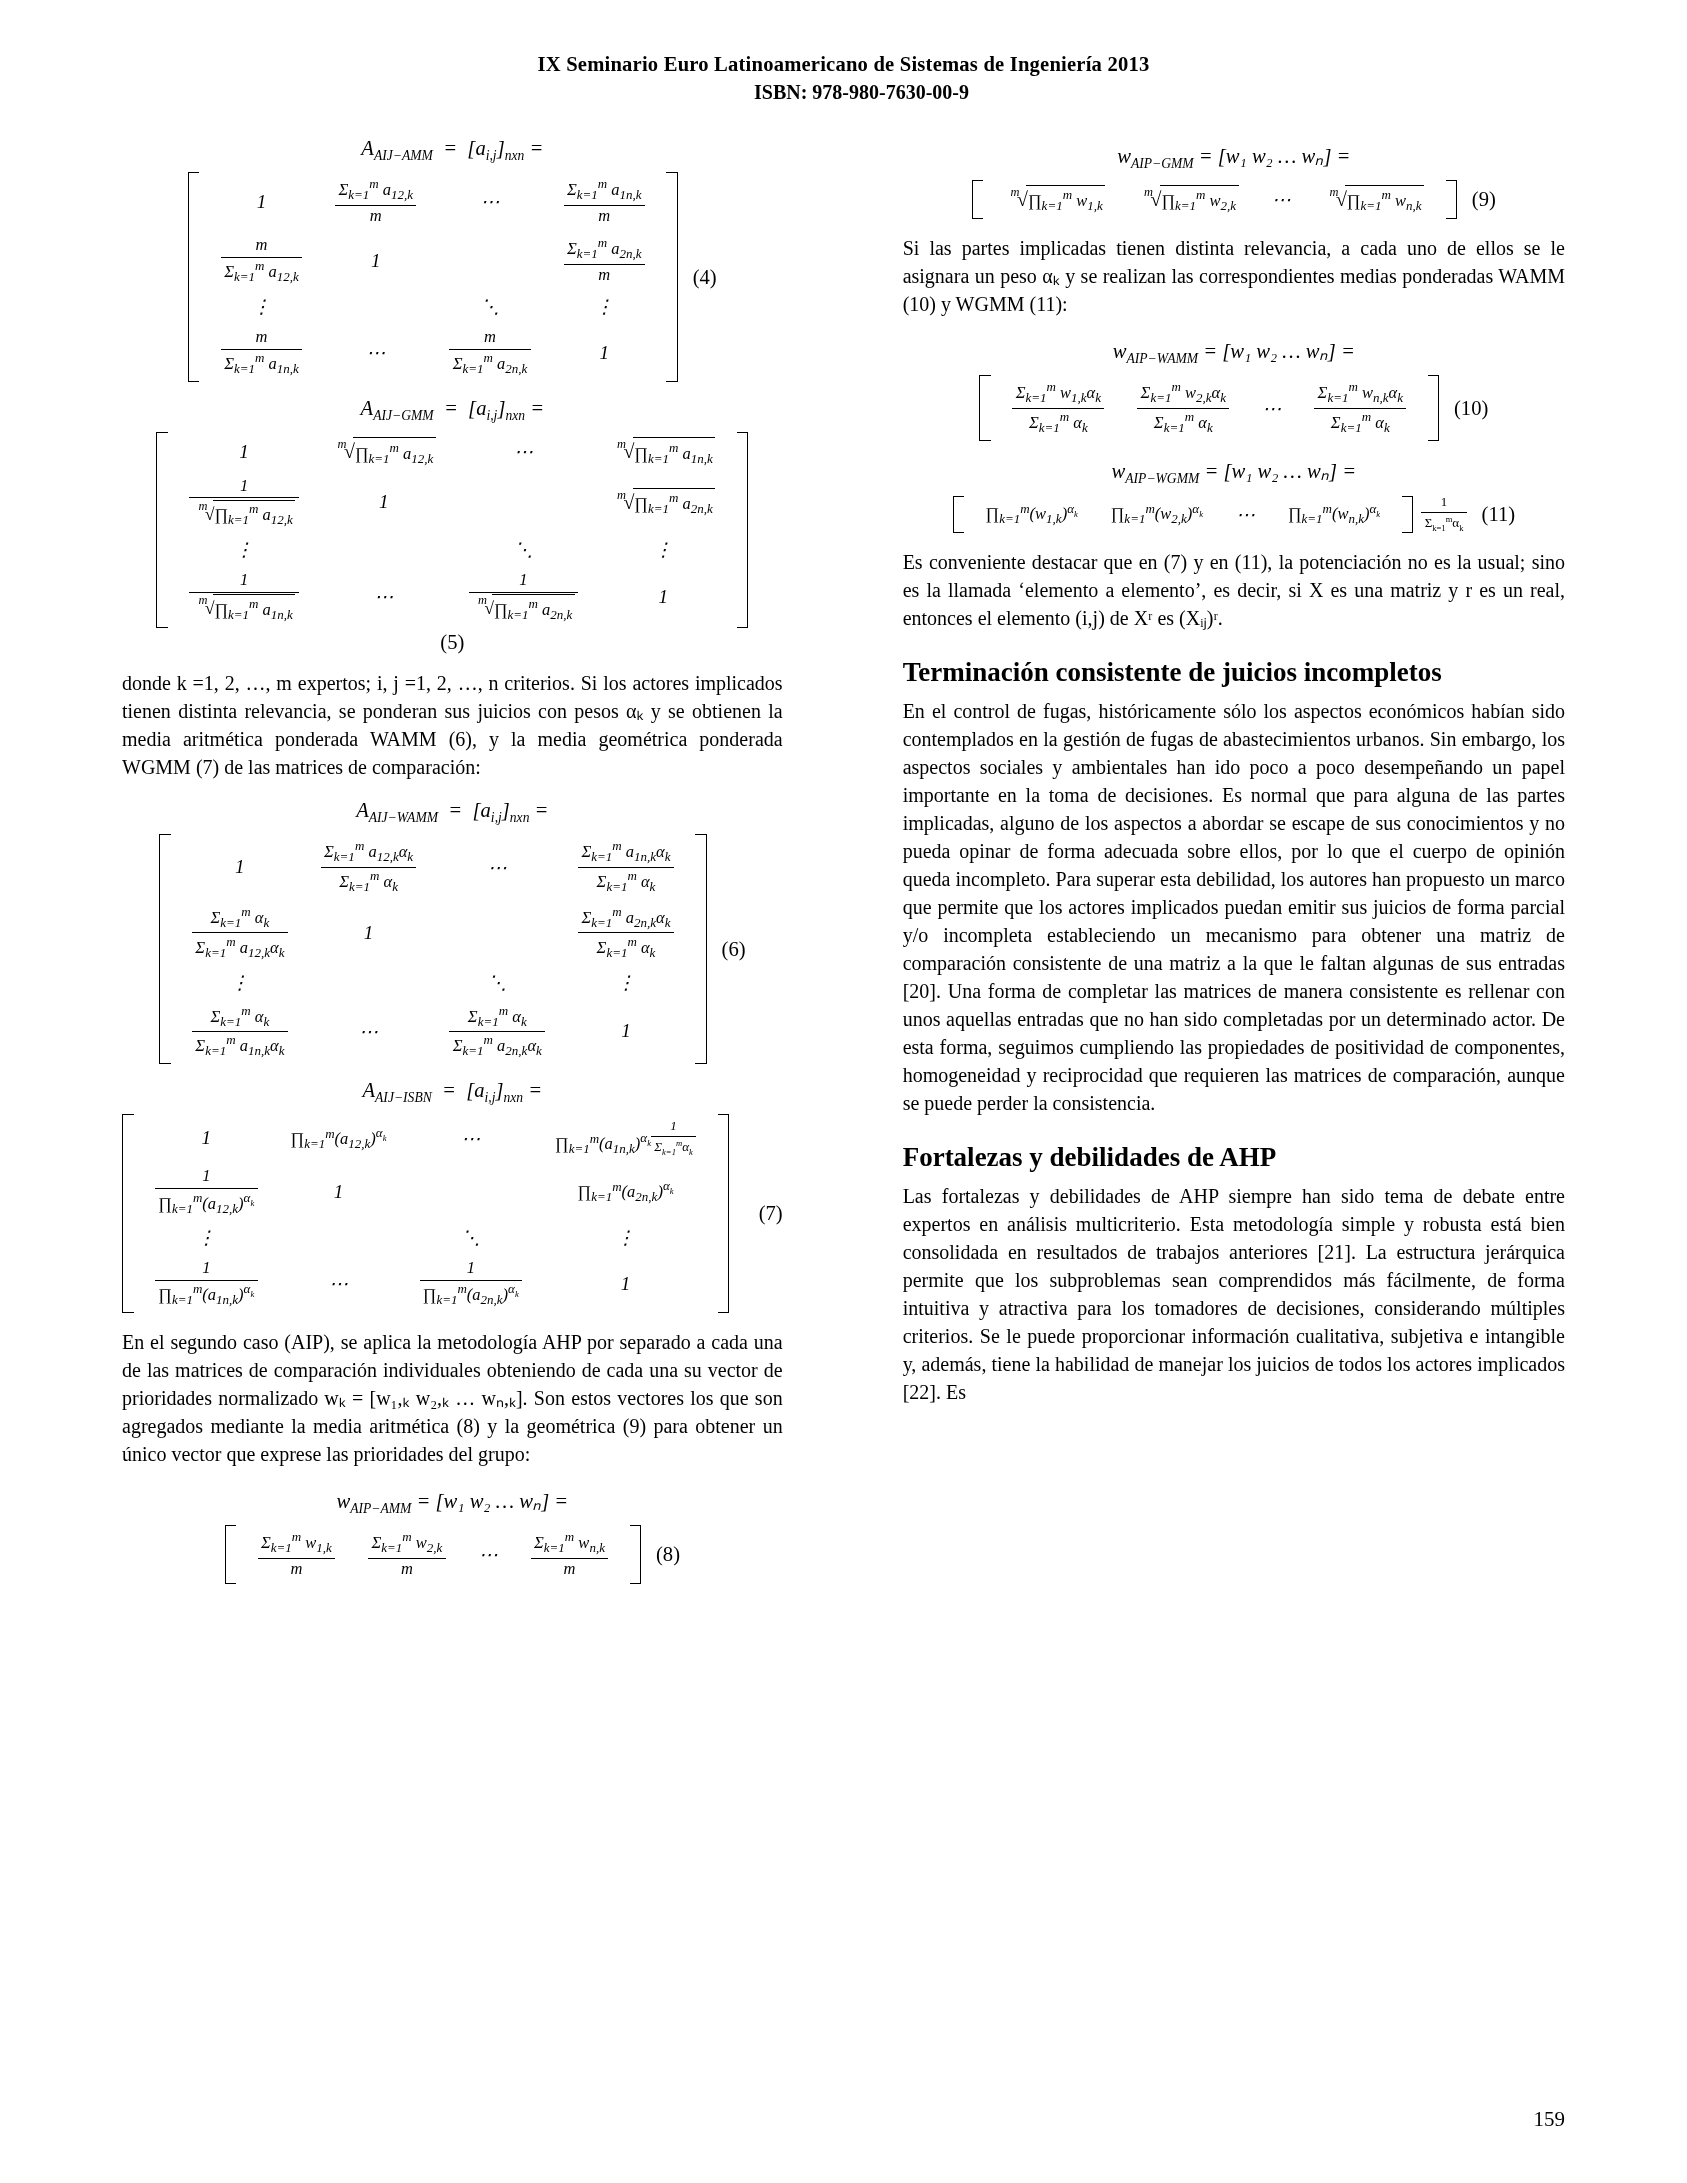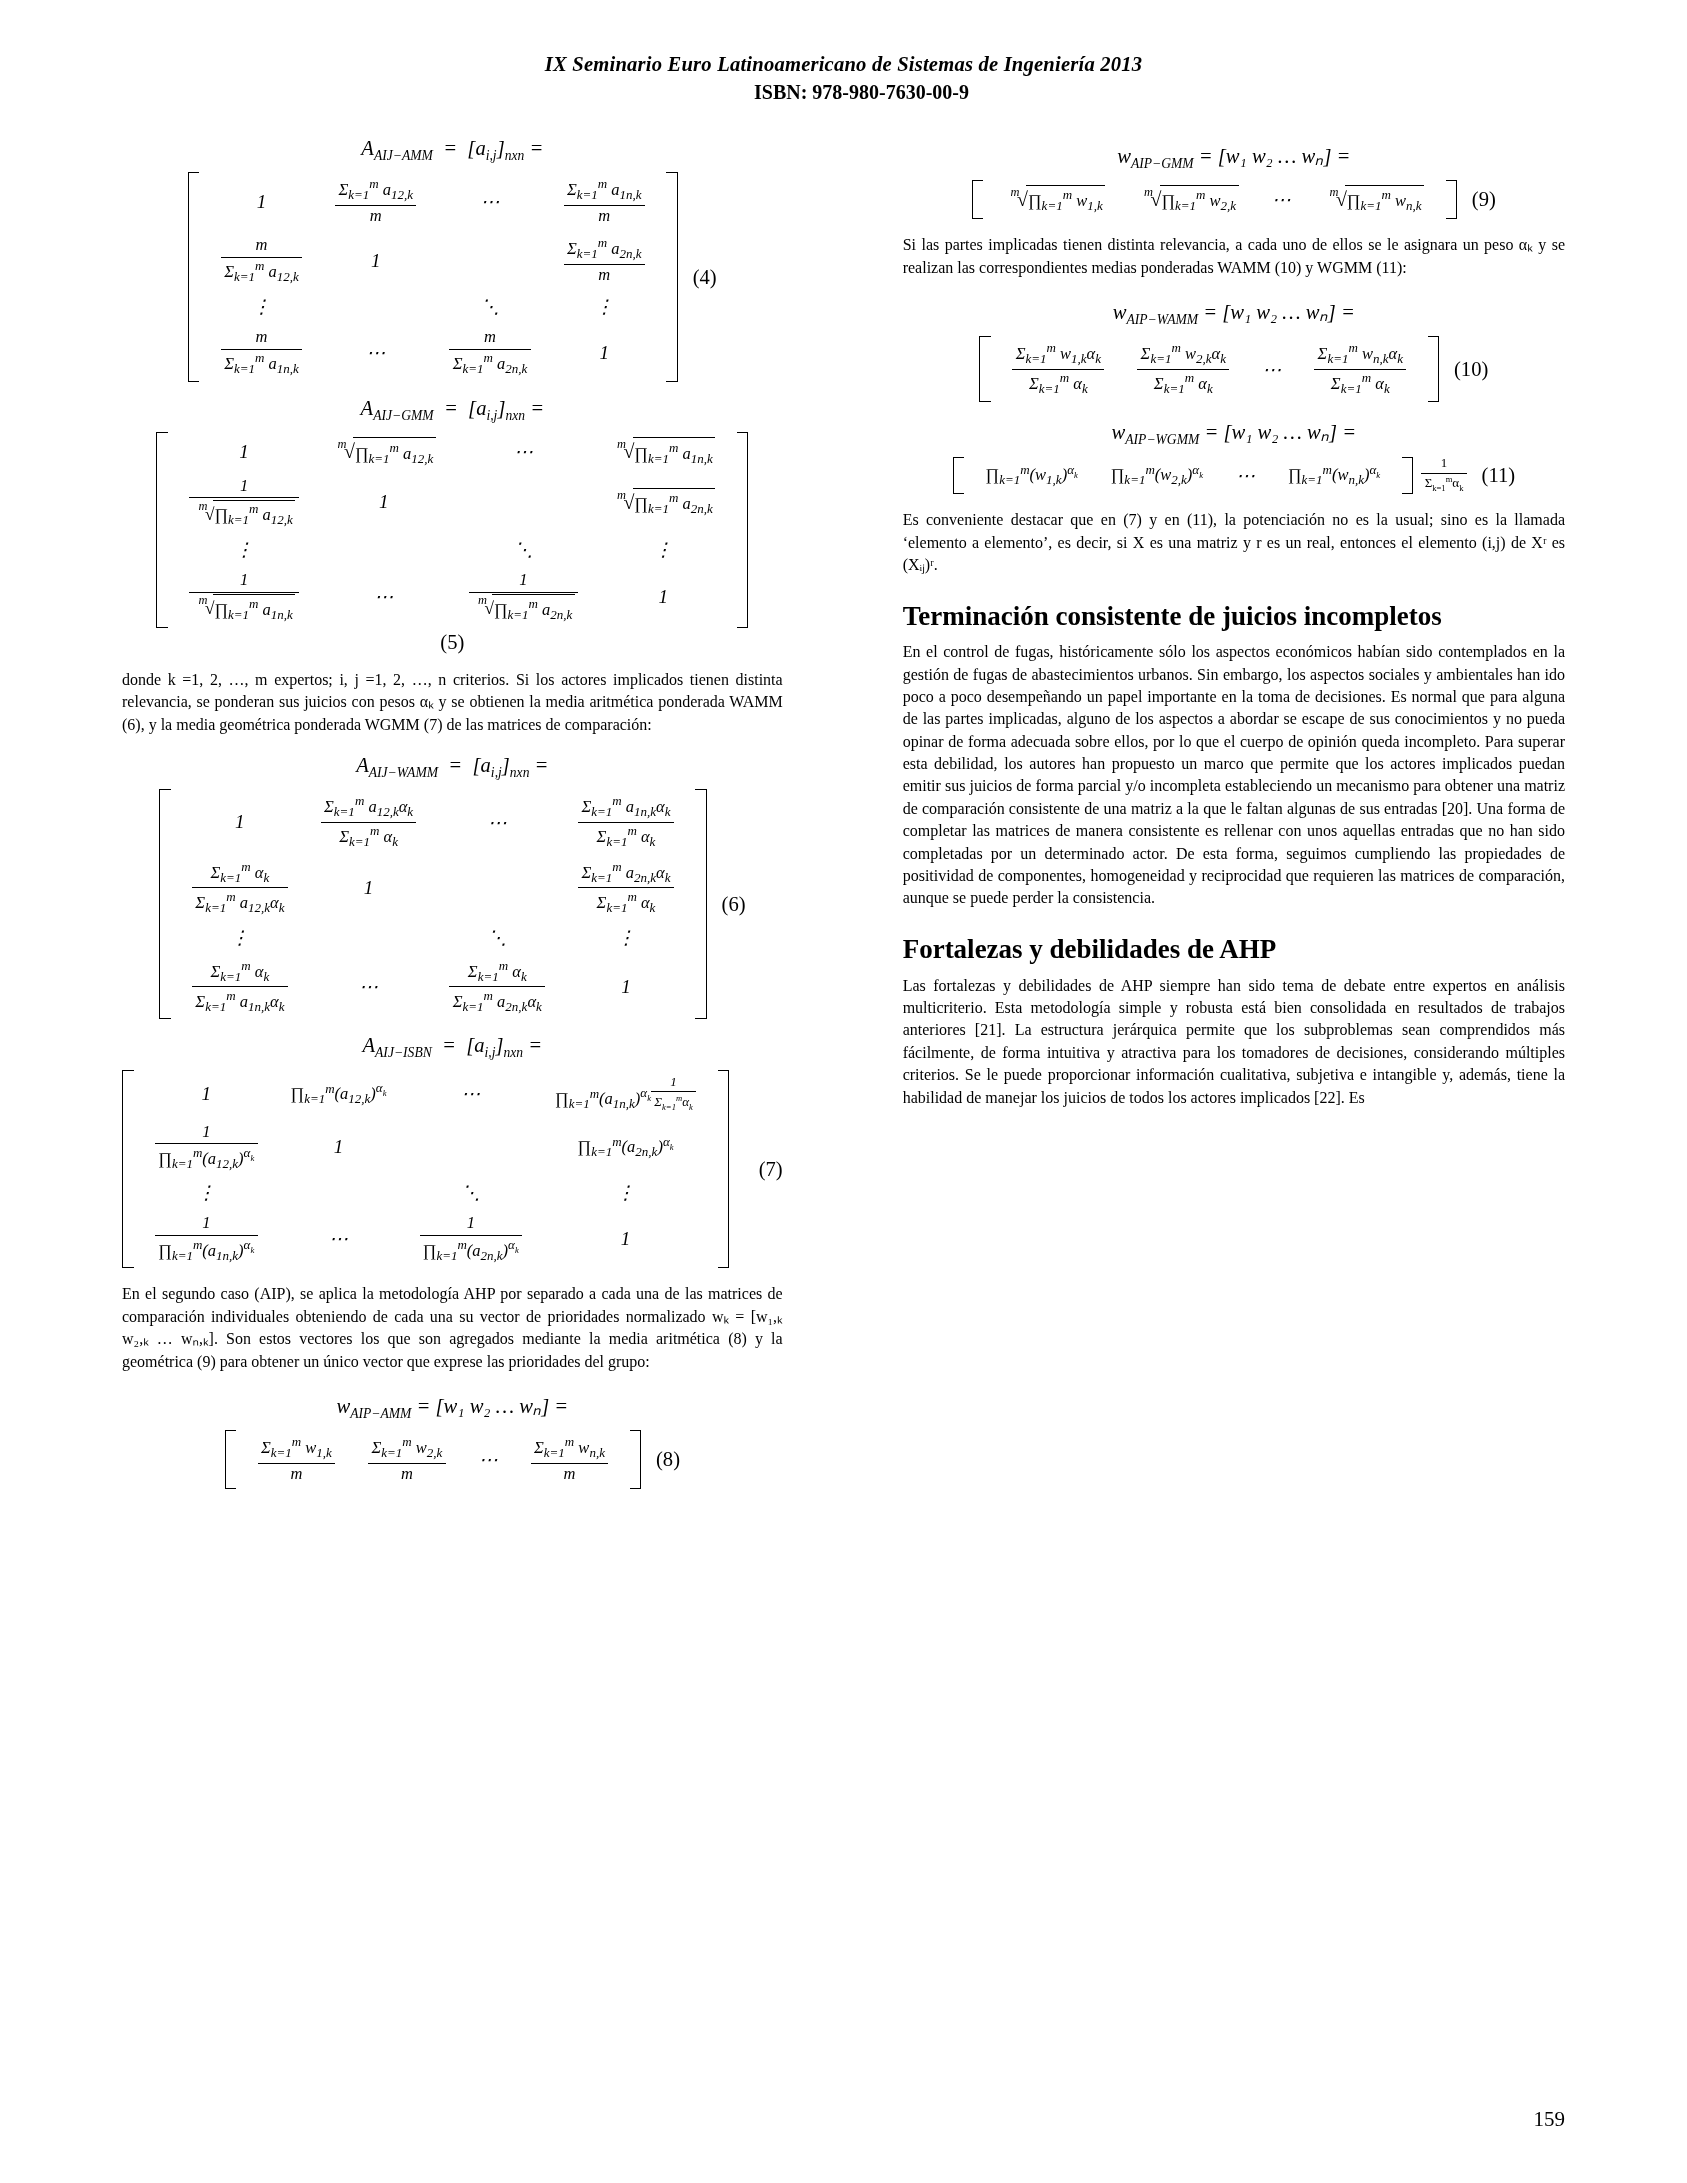--- a/index.html
+++ b/index.html
@@ -25,21 +25,20 @@
   }
   .header {
     text-align: center;
     margin-top: 51px;
     line-height: 1.35;
   }
   .header .line1 {
     font-size: 20.6px;
     font-weight: bold;
     letter-spacing: 0.2px;
-    font-style: italic;
   }
   .header .line2 {
     font-size: 20px;
     font-weight: bold;
     margin-left: 36px;
   }
   .columns {
     position: absolute;
     top: 124px;
     left: 0;
@@ -54,21 +53,21 @@
     width: 844px;
     padding-left: 122px;
     padding-right: 56px;
   }
   .col-right {
     width: 844px;
     padding-left: 48px;
     padding-right: 122px;
   }
   p.body {
-    font-size: 16px;
+    font-size: 20px;
     line-height: 1.40;
     text-align: justify;
     margin: 7px 0 18px 0;
     text-justify: inter-word;
   }
   h3.subhead {
     font-size: 27px;
     font-weight: bold;
     margin: 21.4px 0 1.6px 0;
     line-height: 1.35;

